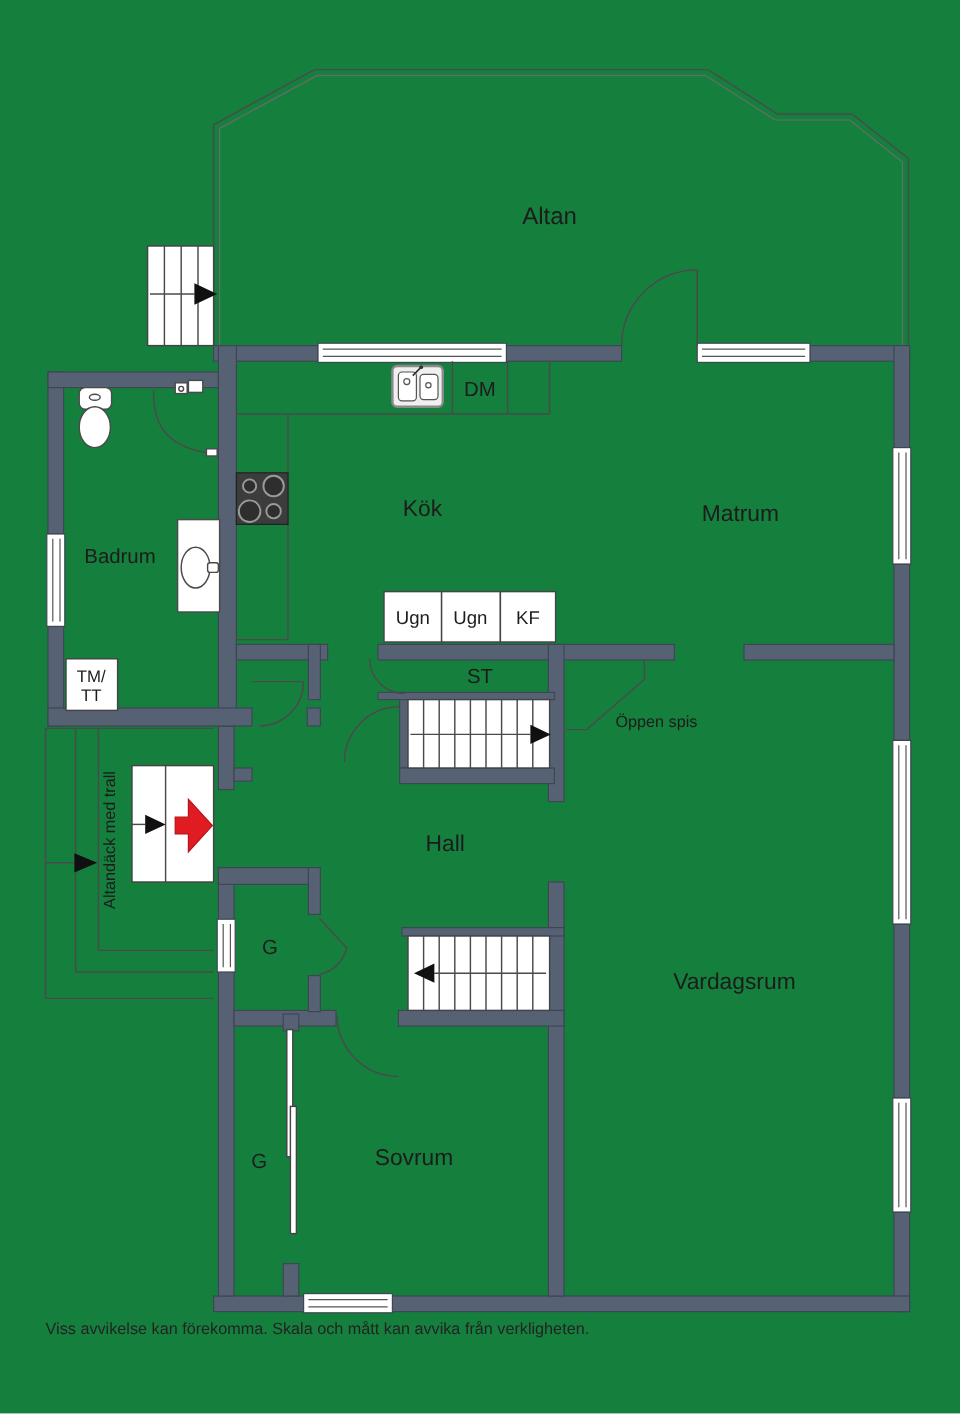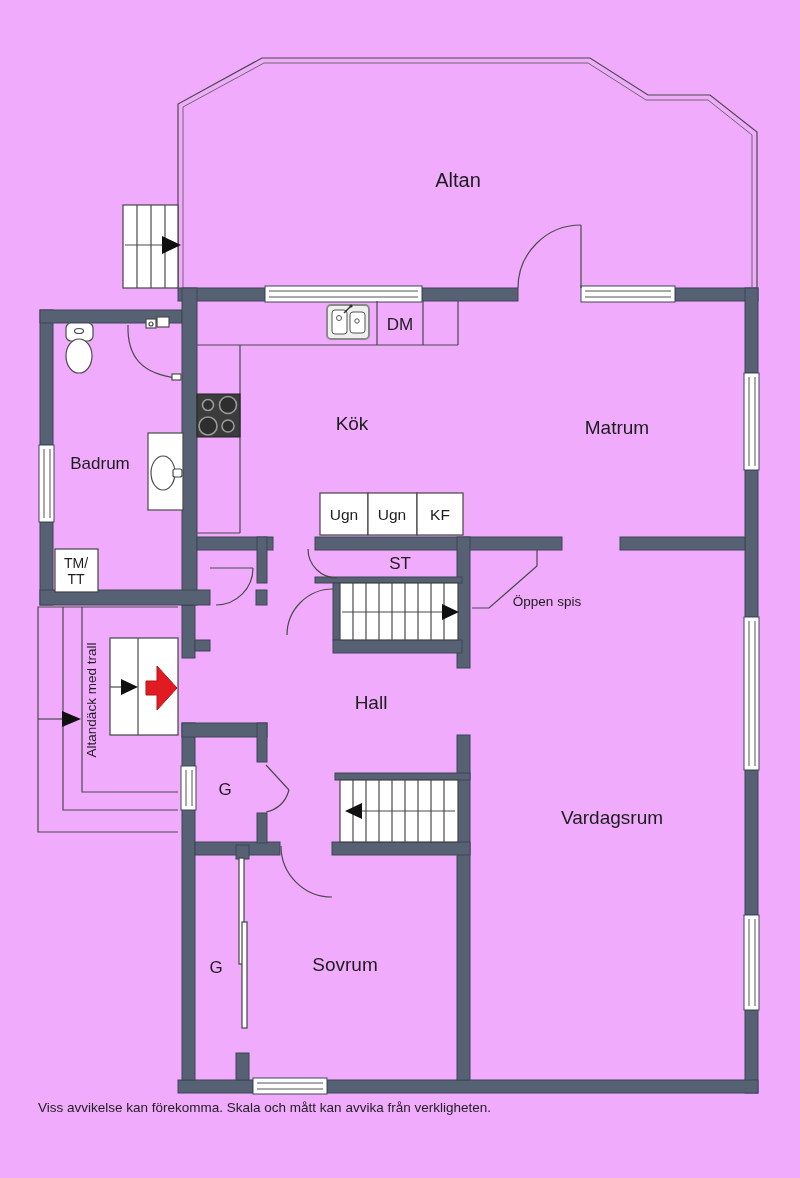--- a/index.html
+++ b/index.html
@@ -1,16 +1,16 @@
 <!DOCTYPE html>
 <html style="--wall: #566173; --wall_stroke: #3e4654; --line: #4a4a4a; --entrance_arrow: #e11b22; --fixture_dark: #3c3c3c;"><head>
 <meta charset="utf-8">
 <style>
   html,body{margin:0;padding:0;background:#ffffff;}
-  .page{width:800px;height:1178px;position:relative;background:#f0abfc;margin:0 auto;text-align:right;}
+  .page{width:800px;height:1178px;position:relative;background:#15803d;margin:0 auto;text-align:right;}
   svg{display:block;}
   svg text{font-family:"Liberation Sans","DejaVu Sans",sans-serif;fill:#1c1c1c;}
   .wall{fill:var(--wall,#566173);stroke:var(--wall_stroke,#3e4654);stroke-width:1;}
   .thin{stroke:var(--line,#4a4a4a);stroke-width:1.2;fill:none;}
   .thin-light{stroke:#6a6a6a;stroke-width:1;fill:none;}
   .whitebox{fill:#ffffff;stroke:#444;stroke-width:1.2;}
   .winframe{fill:#ffffff;stroke:#3e4654;stroke-width:1;}
   .winline{stroke:#555;stroke-width:1;fill:none;}
   .black-arrow{fill:#101010;stroke:none;}
   .red-arrow{fill:var(--entrance_arrow,#e11b22);stroke:#b3151b;stroke-width:1;}

